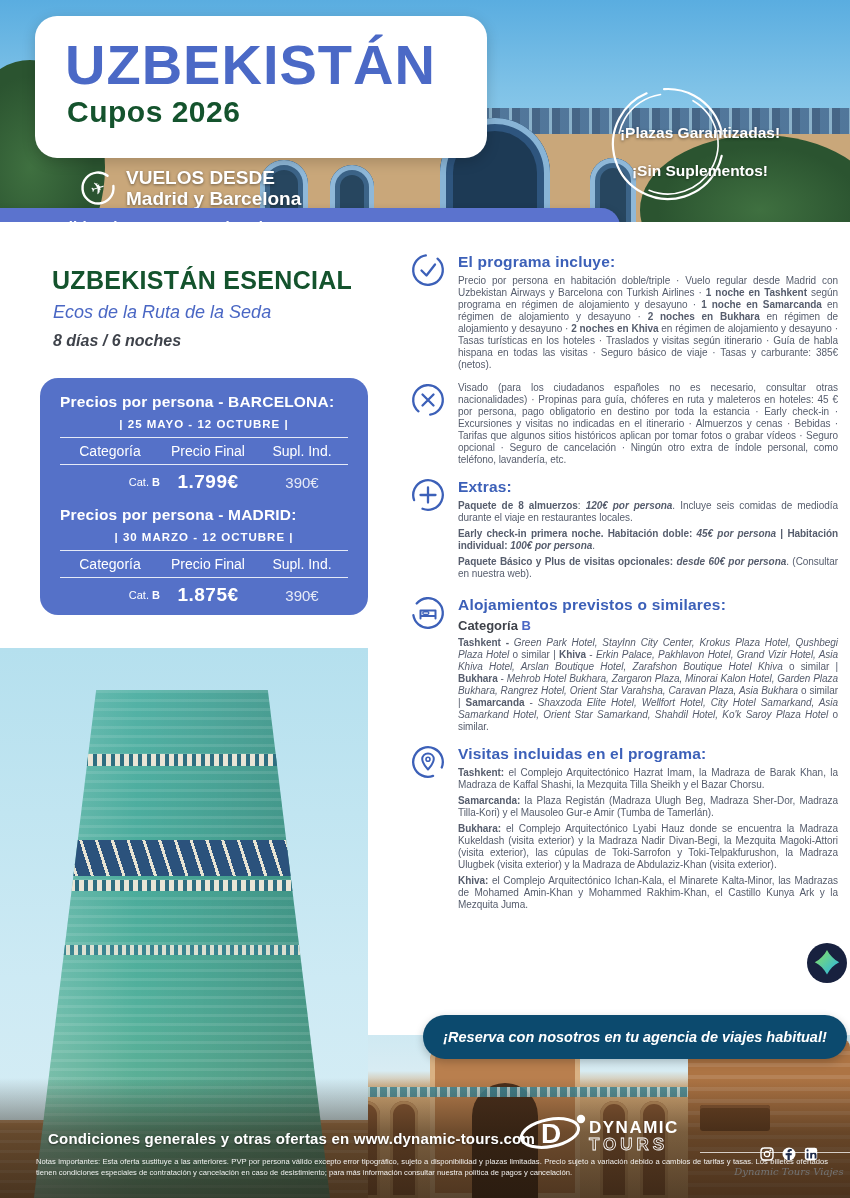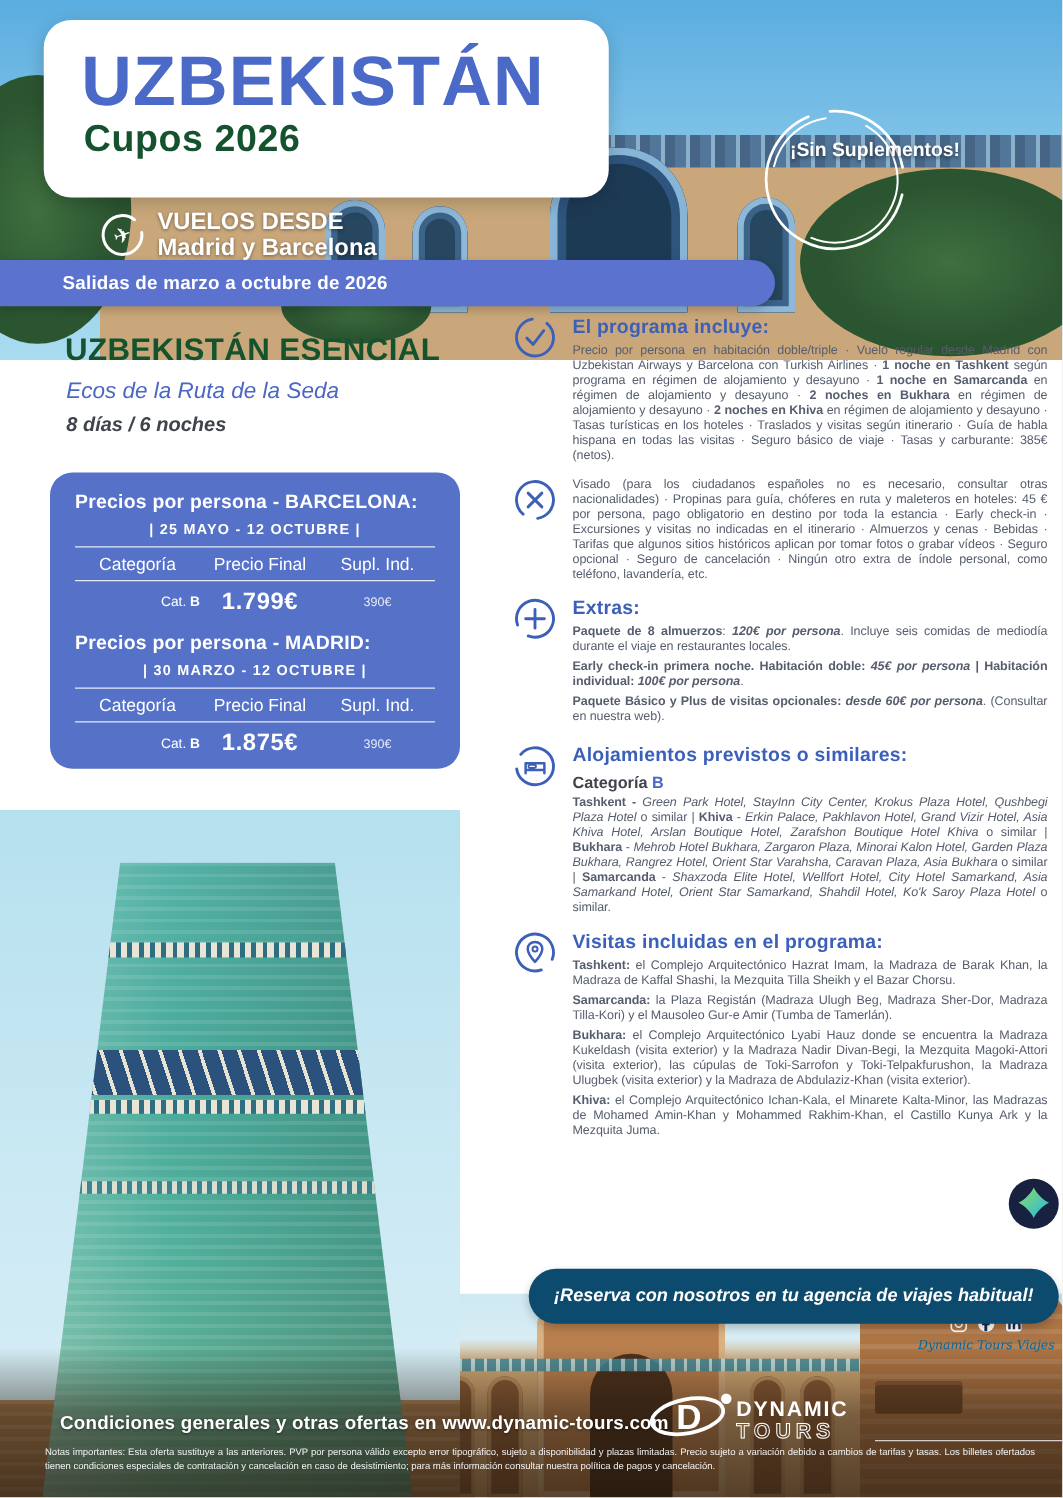--- a/index.html
+++ b/index.html
@@ -2,21 +2,21 @@
 <html lang="es"><head>
 <meta charset="utf-8">
 <style>
   html,body{margin:0;padding:0;background:#e8e8e8;}
   .page{position:relative;width:850px;height:1198px;margin:0 auto;background:#ffffff;
         font-family:"Liberation Sans",sans-serif;overflow:hidden;}
   .b{font-weight:700;}
   .i{font-style:italic;}
 
   
-  .hero{position:absolute;left:0;top:0;width:850px;height:288px;overflow:hidden;
+  .hero{position:absolute;left:0;top:0;width:850px;height:222px;overflow:hidden;
         background:linear-gradient(180deg,#5aade0 0%,#7fc2e7 40%,#aadcf0 100%);}
   .hero .bld{position:absolute;left:80px;top:108px;right:0;bottom:0;background:#c9a77a;}
   .hero .tileband{position:absolute;left:80px;top:108px;right:0;height:26px;
         background:repeating-linear-gradient(90deg,#3c6ea0 0 9px,#7fb3d8 9px 12px,#2f5a88 12px 20px);opacity:.85;}
   .hero .arch{position:absolute;border-radius:26px 26px 0 0;background:#27465f;
         box-shadow:inset 0 0 0 5px #8fb8d8, inset 0 0 0 10px #3c6488;}
   .hero .portal{position:absolute;left:440px;top:118px;width:110px;height:132px;
         border-radius:55px 55px 0 0;background:#1d3a55;
         box-shadow:inset 0 0 0 6px #88b4d6, inset 0 0 0 13px #2e557e;}
   .hero .tree{position:absolute;border-radius:50%;
@@ -47,21 +47,21 @@
   .price-card{position:absolute;left:40px;top:378px;width:328px;height:237px;background:#5571c8;
         border-radius:18px;color:#fff;box-sizing:border-box;padding:15px 20px;}
   .pc-title{font-size:15.5px;font-weight:800;letter-spacing:.2px;}
   .pc-dates{text-align:center;font-size:11.5px;font-weight:700;letter-spacing:1px;margin-top:7px;}
   .pc-table{margin-top:7px;border-top:1px solid rgba(255,255,255,.85);border-bottom:1px solid rgba(255,255,255,.85);
         display:grid;grid-template-columns:100px 1fr 92px;padding:5px 0;}
   .pc-table div{text-align:center;font-size:14px;}
   .pc-row{display:grid;grid-template-columns:100px 1fr 92px;align-items:center;padding:6px 0 4px;}
   .pc-row .cat{text-align:right;font-size:11px;}
   .pc-row .price{text-align:center;font-size:19px;font-weight:800;letter-spacing:.5px;}
-  .pc-row .sup{text-align:center;font-size:10px;opacity:.85;}
+  .pc-row .sup{text-align:center;font-size:15px;opacity:.85;}
   .pc-gap{height:9px;}
 
   
   .photo-left{position:absolute;left:0;top:648px;width:368px;height:550px;z-index:3;overflow:hidden;
         background:linear-gradient(180deg,#b5e0ee 0%,#cdeaf4 60%,#d9eef5 100%);}
   .wall-l{position:absolute;left:0;bottom:0;width:100%;height:78px;background:#a87a4d;
         background-image:repeating-linear-gradient(180deg,rgba(255,255,255,.12) 0 3px,transparent 3px 10px);}
   .minaret{position:absolute;left:34px;top:42px;width:296px;height:508px;
         clip-path:polygon(21% 0,79% 0,100% 100%,0 100%);
         background:
@@ -108,21 +108,21 @@
 
   .shade{position:absolute;left:0;top:1078px;width:850px;height:120px;z-index:4;
         background:linear-gradient(180deg,rgba(35,24,12,0) 0%,rgba(35,24,12,.50) 45%,rgba(28,19,10,.68) 100%);}
 
   
   .conditions{position:absolute;left:48px;top:1130px;z-index:5;color:#fff;font-size:15px;font-weight:700;
         letter-spacing:.2px;text-shadow:0 1px 2px rgba(0,0,0,.5);cursor:pointer;}
   .notes{position:absolute;left:36px;top:1157px;width:792px;z-index:5;color:rgba(255,255,255,.92);
         font-size:7.6px;line-height:1.4;text-align:justify;}
   .logo{position:absolute;left:518px;top:1106px;z-index:5;}
-  .socials{position:absolute;left:733px;top:1052px;width:112px;z-index:5;color:#0369a1;}
+  .socials{position:absolute;left:733px;top:1147px;width:112px;z-index:5;color:#737373;}
   .socials .icons{display:flex;gap:8px;justify-content:center;}
   .socials .icons svg{cursor:pointer;}
   .social-cap{margin-top:5px;text-align:center;font-family:"DejaVu Serif",serif;font-style:italic;font-size:10px;}
   .fdivider{position:absolute;left:700px;top:1152px;width:150px;height:1px;background:rgba(255,255,255,.75);z-index:5;}
 </style>
 </head>
 <body>
 
 <div class="page">
 
@@ -141,20 +141,21 @@
     <div class="title-card">
       <h1>UZBEKISTÁN</h1>
       <h2>Cupos 2026</h2>
     </div>
 
     <div class="badge">
       <svg width="130" height="132" viewBox="0 0 130 132">
         <circle cx="65" cy="66" r="55" fill="none" stroke="#ffffff" stroke-width="2.2" stroke-linecap="round" stroke-dasharray="210 18 80 22" transform="rotate(28 65 66)"></circle>
         <circle cx="65" cy="66" r="50" fill="none" stroke="#ffffff" stroke-width="1.6" stroke-linecap="round" stroke-dasharray="150 70 60 35" transform="rotate(-60 65 66)"></circle>
       </svg>
+      <div class="bl bl1">¡Plazas Garantizadas!</div>
       <div class="bl bl2">¡Sin Suplementos!</div>
     </div>
 
     <div class="flights">
       <svg class="picon" viewBox="0 0 36 36">
         <circle cx="18" cy="18" r="15.5" fill="none" stroke="#ffffff" stroke-width="2.4" stroke-linecap="round" stroke-dasharray="72 12" transform="rotate(40 18 18)"></circle>
         <text x="18" y="24" text-anchor="middle" font-size="17" fill="#ffffff" transform="rotate(-18 18 18)">✈</text>
       </svg>
       <div class="ftxt">
         <div>VUELOS DESDE</div>

